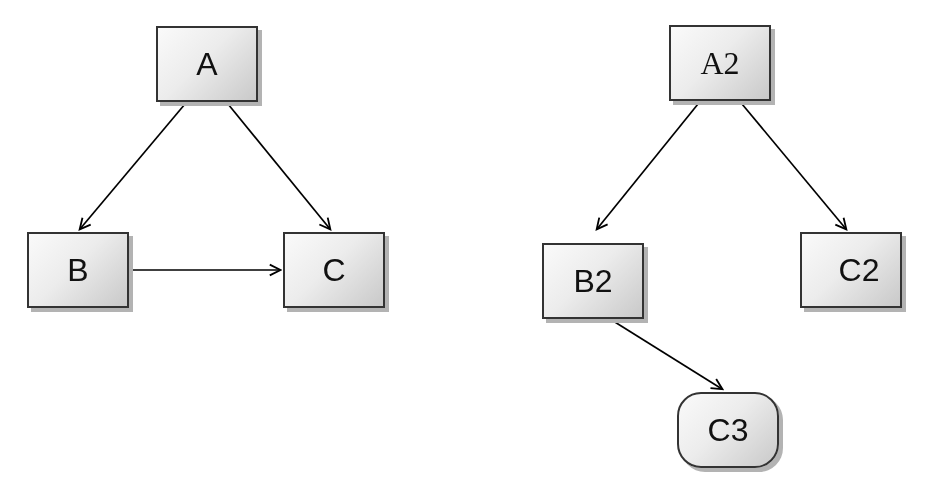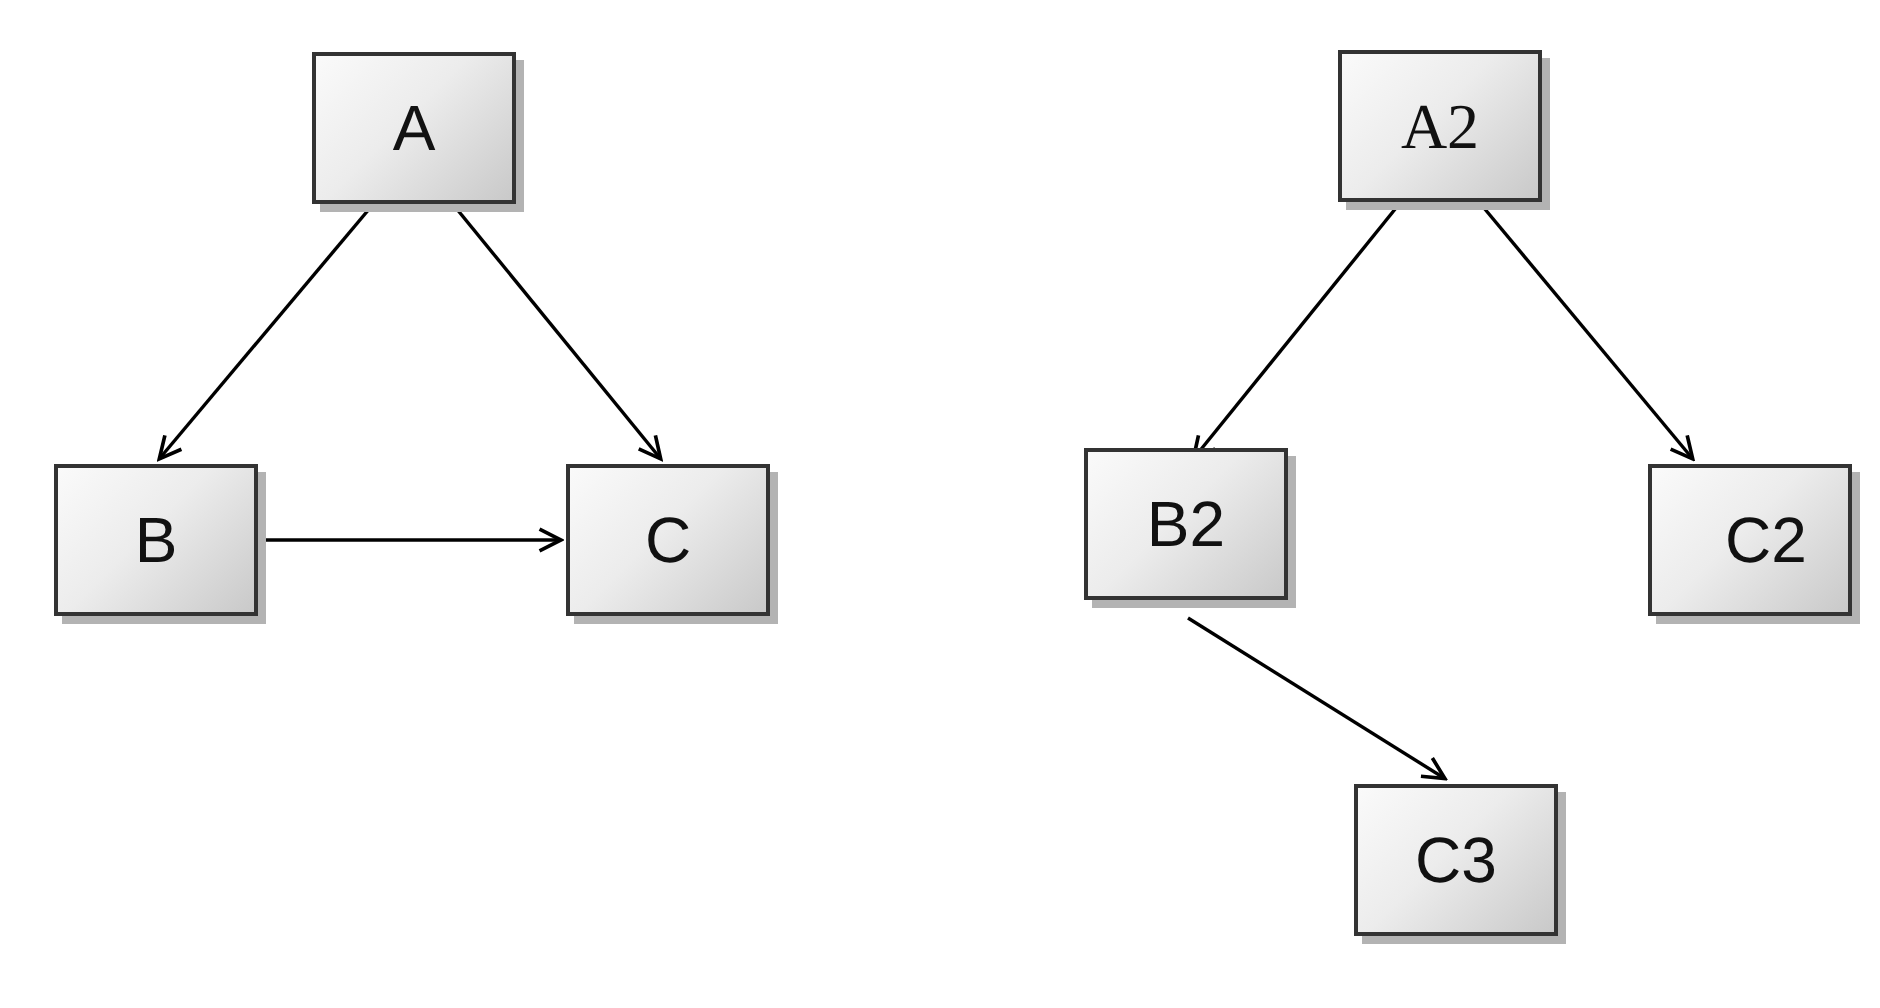--- a/index.html
+++ b/index.html
@@ -35,23 +35,23 @@
     justify-content: center;
     font-size: 32px;
     line-height: 1;
     color: #111111;
     user-select: none;
   }
   .node-A  { left: 156px; top: 26px;  }
   .node-B  { left: 27px;  top: 232px; }
   .node-C  { left: 283px; top: 232px; }
   .node-A2 { left: 669px; top: 25px; font-family: Liberation Serif, serif;  }
-  .node-B2 { left: 542px; top: 224px; }
-  .node-C2 { left: 824px; top: 232px; padding-left: 16px; }
-  .node-C3 { left: 677px; top: 392px; }
+  .node-B2 { left: 542px; top: 243px; }
+  .node-C2 { left: 800px; top: 232px; padding-left: 16px; }
+  .node-C3 { left: 677px; top: 392px; border-radius: 24px; }
   .edge {
     stroke: #000000;
     stroke-width: 1.7;
     fill: none;
   }
 </style>
 </head>
 <body>
 
 <div class="canvas">

